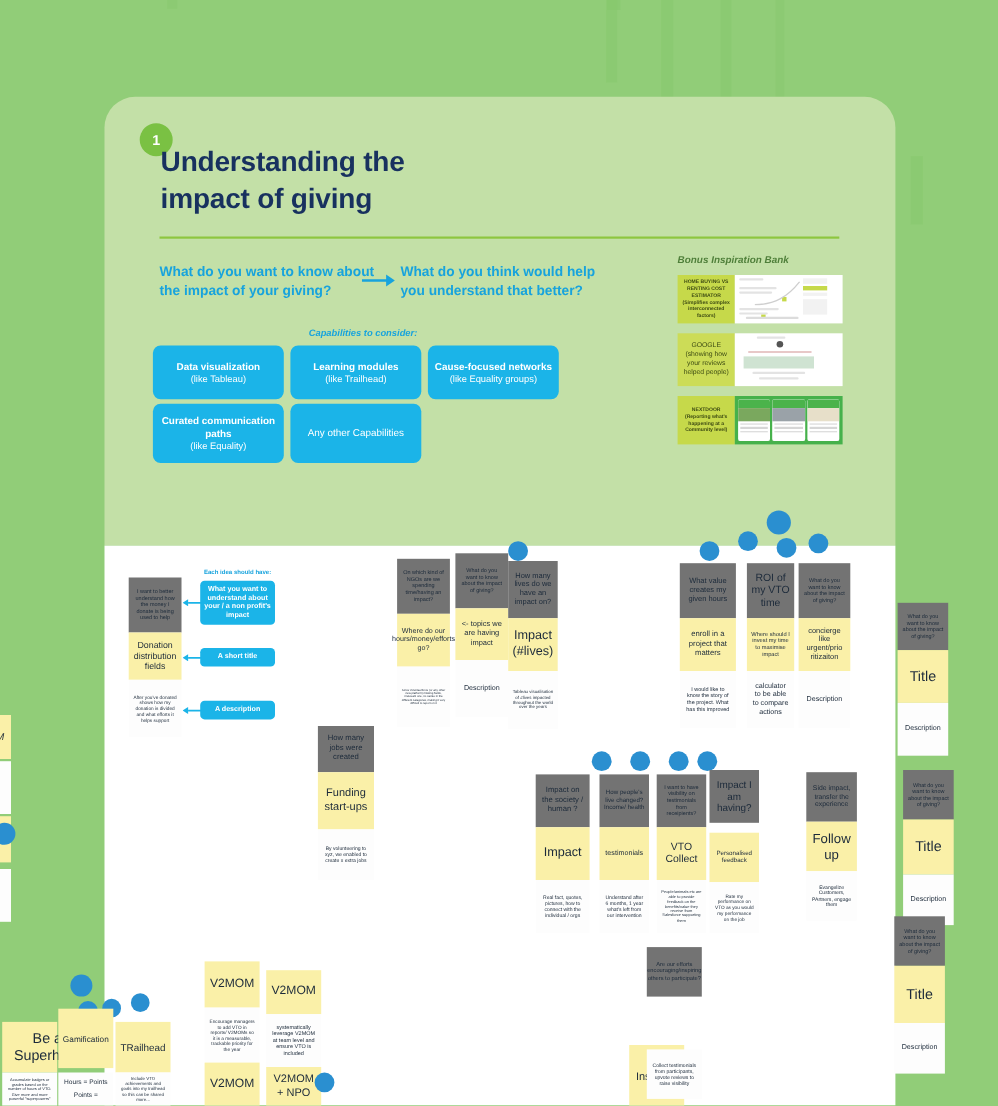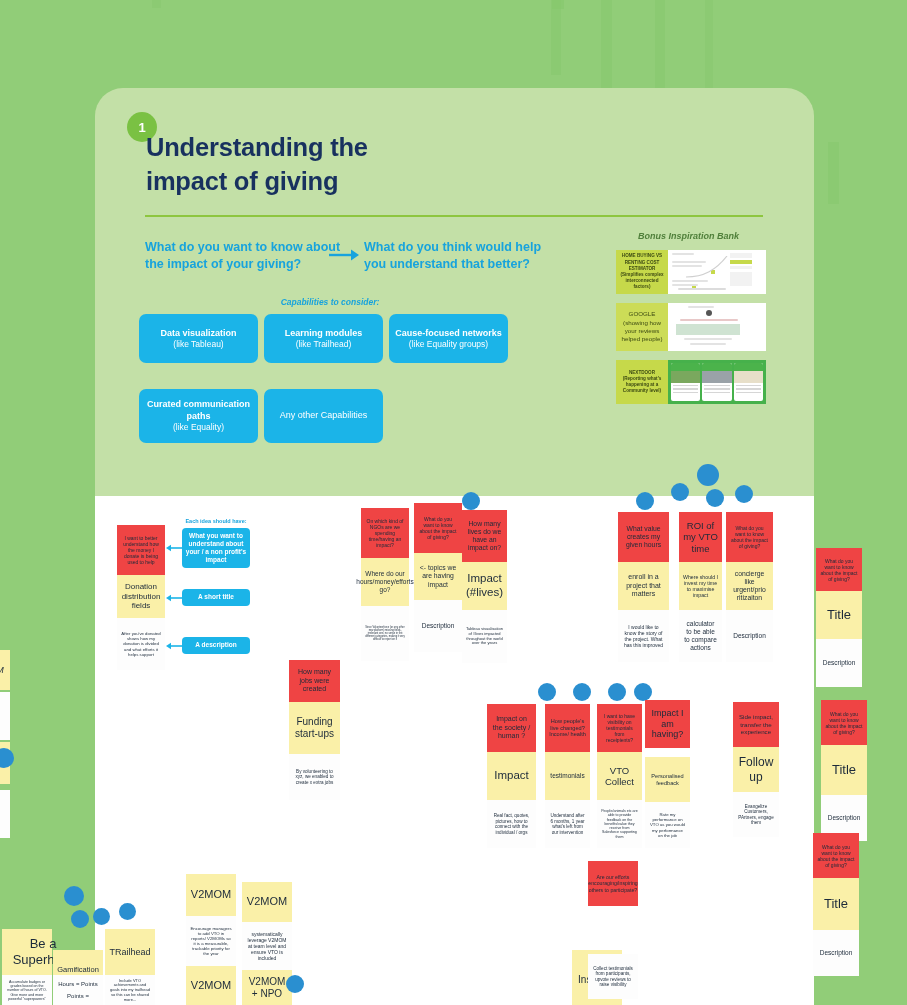--- a/index.html
+++ b/index.html
@@ -36,31 +36,31 @@
   }
   .q-col{position:absolute;font-size:12.5px;line-height:1.33;font-weight:bold;color:#17a3dd;}
   #q-left{left:145px;top:239px;width:196px;}
   #q-right{left:364px;top:239px;width:200px;}
   #q-arrow{position:absolute;left:329px;top:247px;width:30px;height:16px;}
   #cap-label{
     position:absolute;left:144px;top:297px;width:372px;text-align:center;
     font-size:8.5px;font-weight:bold;font-style:italic;color:#17a3dd;
   }
   #cap-grid{position:absolute;left:139px;top:314px;width:383px;
-    display:grid;grid-template-columns:119px 119px 119px;gap:26px 6px;}
+    display:grid;grid-template-columns:119px 119px 119px;gap:4px 6px;}
   .cap{
     background:#1bb4e8;border-radius:7px;color:#fff;
     display:flex;flex-direction:column;align-items:center;justify-content:center;
     height:49px;text-align:center;padding:0 5px;box-sizing:border-box;
   }
   .cap .t{font-size:9px;font-weight:bold;line-height:1.25;}
   .cap .s{font-size:8.5px;line-height:1.25;}
   .cap.tall{height:54px;}
   #bank{position:absolute;left:616px;top:231px;width:150px;}
-  #bank-title{font-size:9px;font-style:italic;font-weight:bold;color:#4f7f3a;margin-bottom:9px;margin-left:22px;}
+  #bank-title{font-size:9px;font-style:italic;font-weight:bold;color:#4f7f3a;margin-bottom:9px;}
   .bank-row{display:flex;margin-bottom:9px;align-items:stretch;}
   .bank-tag{
     width:52px;background:#c6d94a;color:#3c4a12;font-size:4.6px;font-weight:bold;
     display:flex;align-items:center;justify-content:center;text-align:center;
     padding:3px;box-sizing:border-box;line-height:1.35;
   }
   .bank-tag.big{font-size:6.2px;font-weight:normal;background:#ccdc57;}
   .bank-shot{flex:1;background:#fff;position:relative;overflow:hidden;}
   .bank-shot.frame{background:#46b14b;padding:3px;box-sizing:border-box;display:flex;gap:2px;}
   .phone{flex:1;background:#fff;border-radius:2px;overflow:hidden;position:relative;}
@@ -68,21 +68,21 @@
   .phone .ph-img{height:30%;background:#6d8f55;}
   .phone .ph-lines{padding:2px;}
   .phone .ph-lines i{display:block;height:1.5px;background:#d6d6d6;margin-bottom:2px;}
   .shotline{position:absolute;background:#e3e3e3;height:2px;border-radius:1px;}
   .shotblock{position:absolute;background:#f2f2f2;}
   .shotchip{position:absolute;background:#c6d94a;}
 
   
   .note{position:absolute;box-sizing:border-box;display:flex;align-items:center;
         justify-content:center;text-align:center;padding:4px;line-height:1.2;color:#1c2a3a;}
-  .n-blue{background:#ef4444;}
+  .n-blue{background:#737373;}
   .n-yellow{background:#faf0a8;}
   .n-white{background:#fdfdfd;}
   .dot{position:absolute;border-radius:50%;background:#2a8fd0;}
   .label-cap{position:absolute;font-size:5.5px;font-weight:bold;color:#17a3dd;text-align:center;}
   .cta{position:absolute;background:#1bb4e8;color:#fff;border-radius:4px;
        font-size:6.5px;font-weight:bold;display:flex;align-items:center;
        justify-content:center;text-align:center;padding:3px;box-sizing:border-box;line-height:1.25;}
   .arrowL{position:absolute;height:8px;}
 </style>
 </head>
@@ -327,20 +327,20 @@
 <div class="dot" style="left:286px;top:975px;width:18px;height:18px;"></div>
 
 <div class="dot" style="left:64px;top:886px;width:20px;height:20px;"></div>
 <div class="dot" style="left:71px;top:910px;width:18px;height:18px;"></div>
 <div class="dot" style="left:93px;top:908px;width:17px;height:17px;"></div>
 <div class="dot" style="left:119px;top:903px;width:17px;height:17px;"></div>
 
 <div class="note n-yellow" style="left:2px;top:929px;width:50px;height:46px;font-size:13px;padding-left:36px;">Be a Superhero</div>
 <div class="note n-white" style="left:2px;top:975px;width:50px;height:31px;font-size:3.6px;">Accumulate badges or grades based on the number of hours of VTO. Give more and more powerful "superpowers"</div>
 
-<div class="note n-yellow" style="left:53px;top:950px;width:50px;height:38px;font-size:7.5px;">Gamification</div>
+<div class="note n-yellow" style="left:53px;top:917px;width:50px;height:54px;font-size:7.5px;">Gamification</div>
 <div class="note n-white" style="left:53px;top:975px;width:50px;height:31px;font-size:6px;flex-direction:column;gap:5px;">
   <span>Hours = Points</span>
   <span>Points =</span>
 </div>
 
 <div class="note n-yellow" style="left:105px;top:929px;width:50px;height:46px;font-size:9px;">TRailhead</div>
 <div class="note n-white" style="left:105px;top:975px;width:50px;height:31px;font-size:4px;">Include VTO achievements and goals into my trailhead so this can be shared more...</div>
 
 </body></html>

